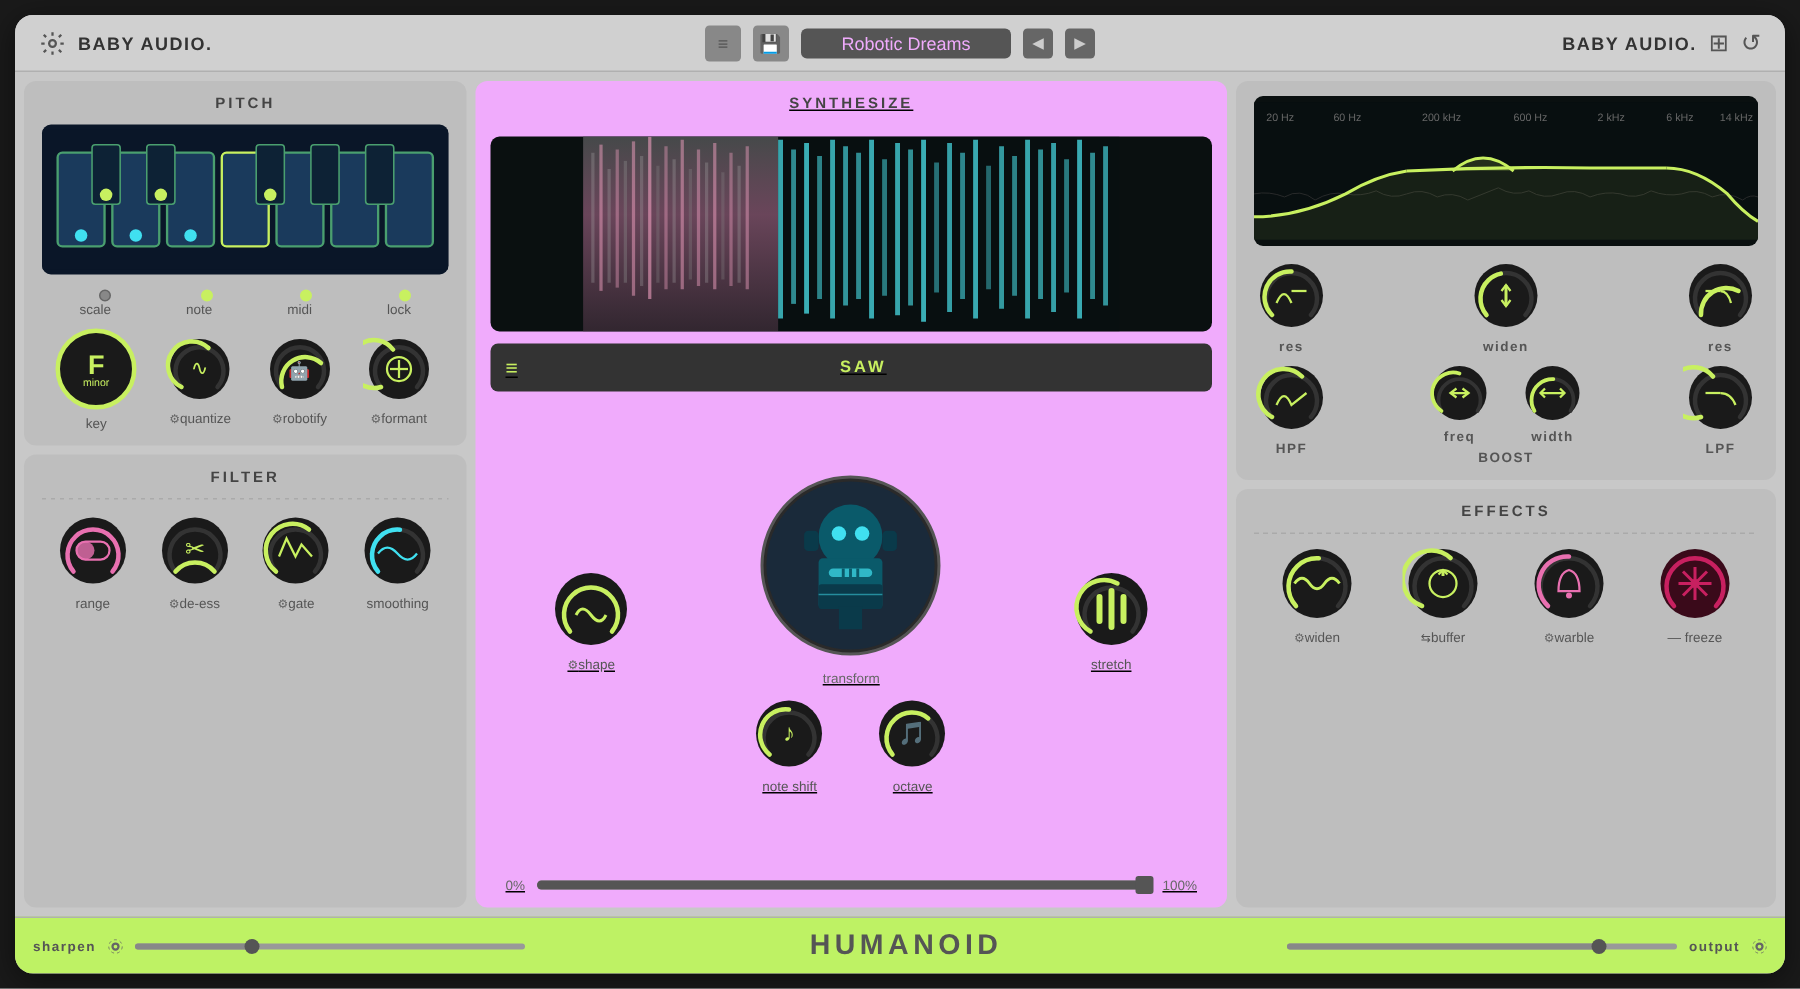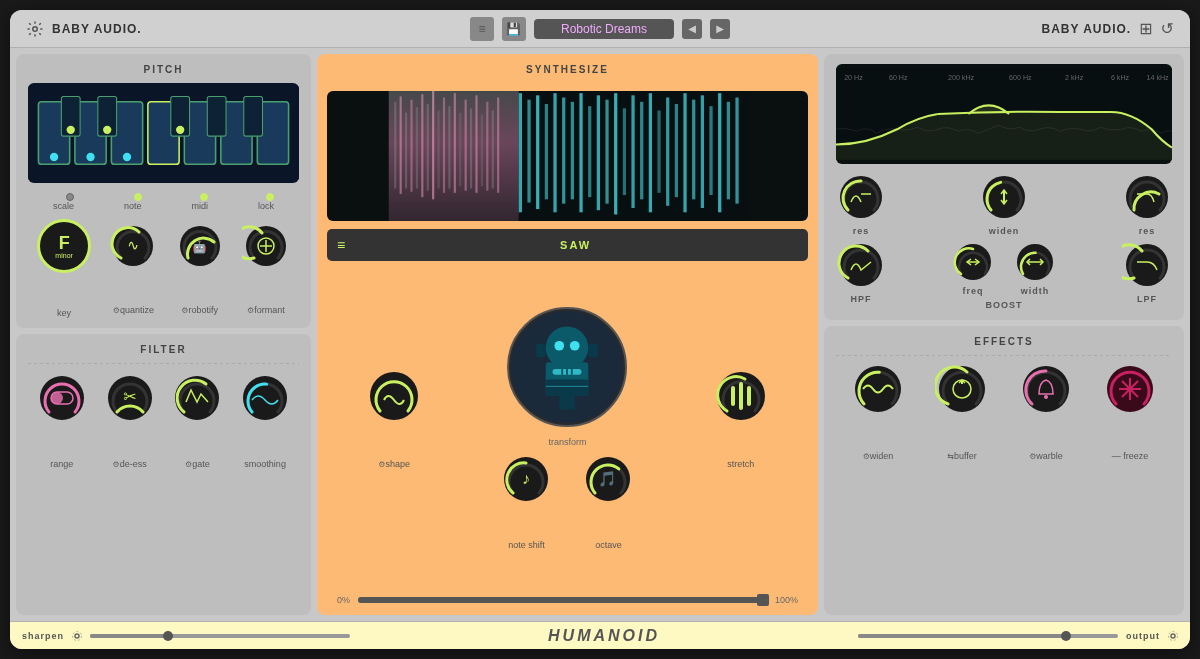--- a/index.html
+++ b/index.html
@@ -91,25 +91,26 @@
     
     .main-content {
       flex: 1;
       display: flex;
       gap: 6px;
       padding: 6px;
     }
 
     
     .panel {
-      background: #fdba74;
+      background: #f0abfc;
       border-radius: 8px;
       padding: 10px;
       display: flex;
       flex-direction: column;
+      text-decoration: underline;
     }
     .panel-left { flex: 0 0 295px; display: flex; flex-direction: column; gap: 6px; }
     .panel-center { flex: 1; }
     .panel-right { flex: 0 0 360px; display: flex; flex-direction: column; gap: 6px; }
 
     .section {
       background: #bebebe;
       border-radius: 8px;
       padding: 10px 12px;
     }
@@ -164,21 +165,20 @@
     .knob-group {
       display: flex;
       flex-direction: column;
       align-items: center;
       gap: 4px;
     }
     .knob-label {
       font-size: 9px;
       color: #555;
       text-align: center;
-      margin-top: 31px;
     }
     .knob-label .gear { font-size: 8px; color: #666; }
 
     
     .knob {
       border-radius: 50%;
       position: relative;
       display: flex;
       align-items: center;
       justify-content: center;
@@ -189,22 +189,22 @@
     .utility-section { flex: 1; }
     .utility-knobs {
       display: flex;
       justify-content: space-around;
       align-items: center;
       margin-top: 8px;
     }
 
     
     .bottom-bar {
-      background: #fef9c3;
-      height: 28px;
+      background: #bef264;
+      height: 38px;
       display: flex;
       align-items: center;
       padding: 0 12px;
       gap: 8px;
       border-top: 1px solid #b0b0b0;
     }
     .bottom-label {
       font-size: 9px;
       color: #555;
       font-weight: 600;
@@ -223,26 +223,25 @@
       border-radius: 2px;
     }
     .slider-thumb {
       width: 10px; height: 10px;
       border-radius: 50%;
       background: #555;
       position: absolute;
       top: -3px;
     }
     .humanoid-text {
-      font-size: 16px;
+      font-size: 19px;
       font-weight: 700;
       letter-spacing: 3px;
       color: #555;
       text-align: center;
-      font-style: italic;
     }
 
     
     .synth-panel {
       display: flex;
       flex-direction: column;
       gap: 8px;
       height: 100%;
     }
     .synth-display {

